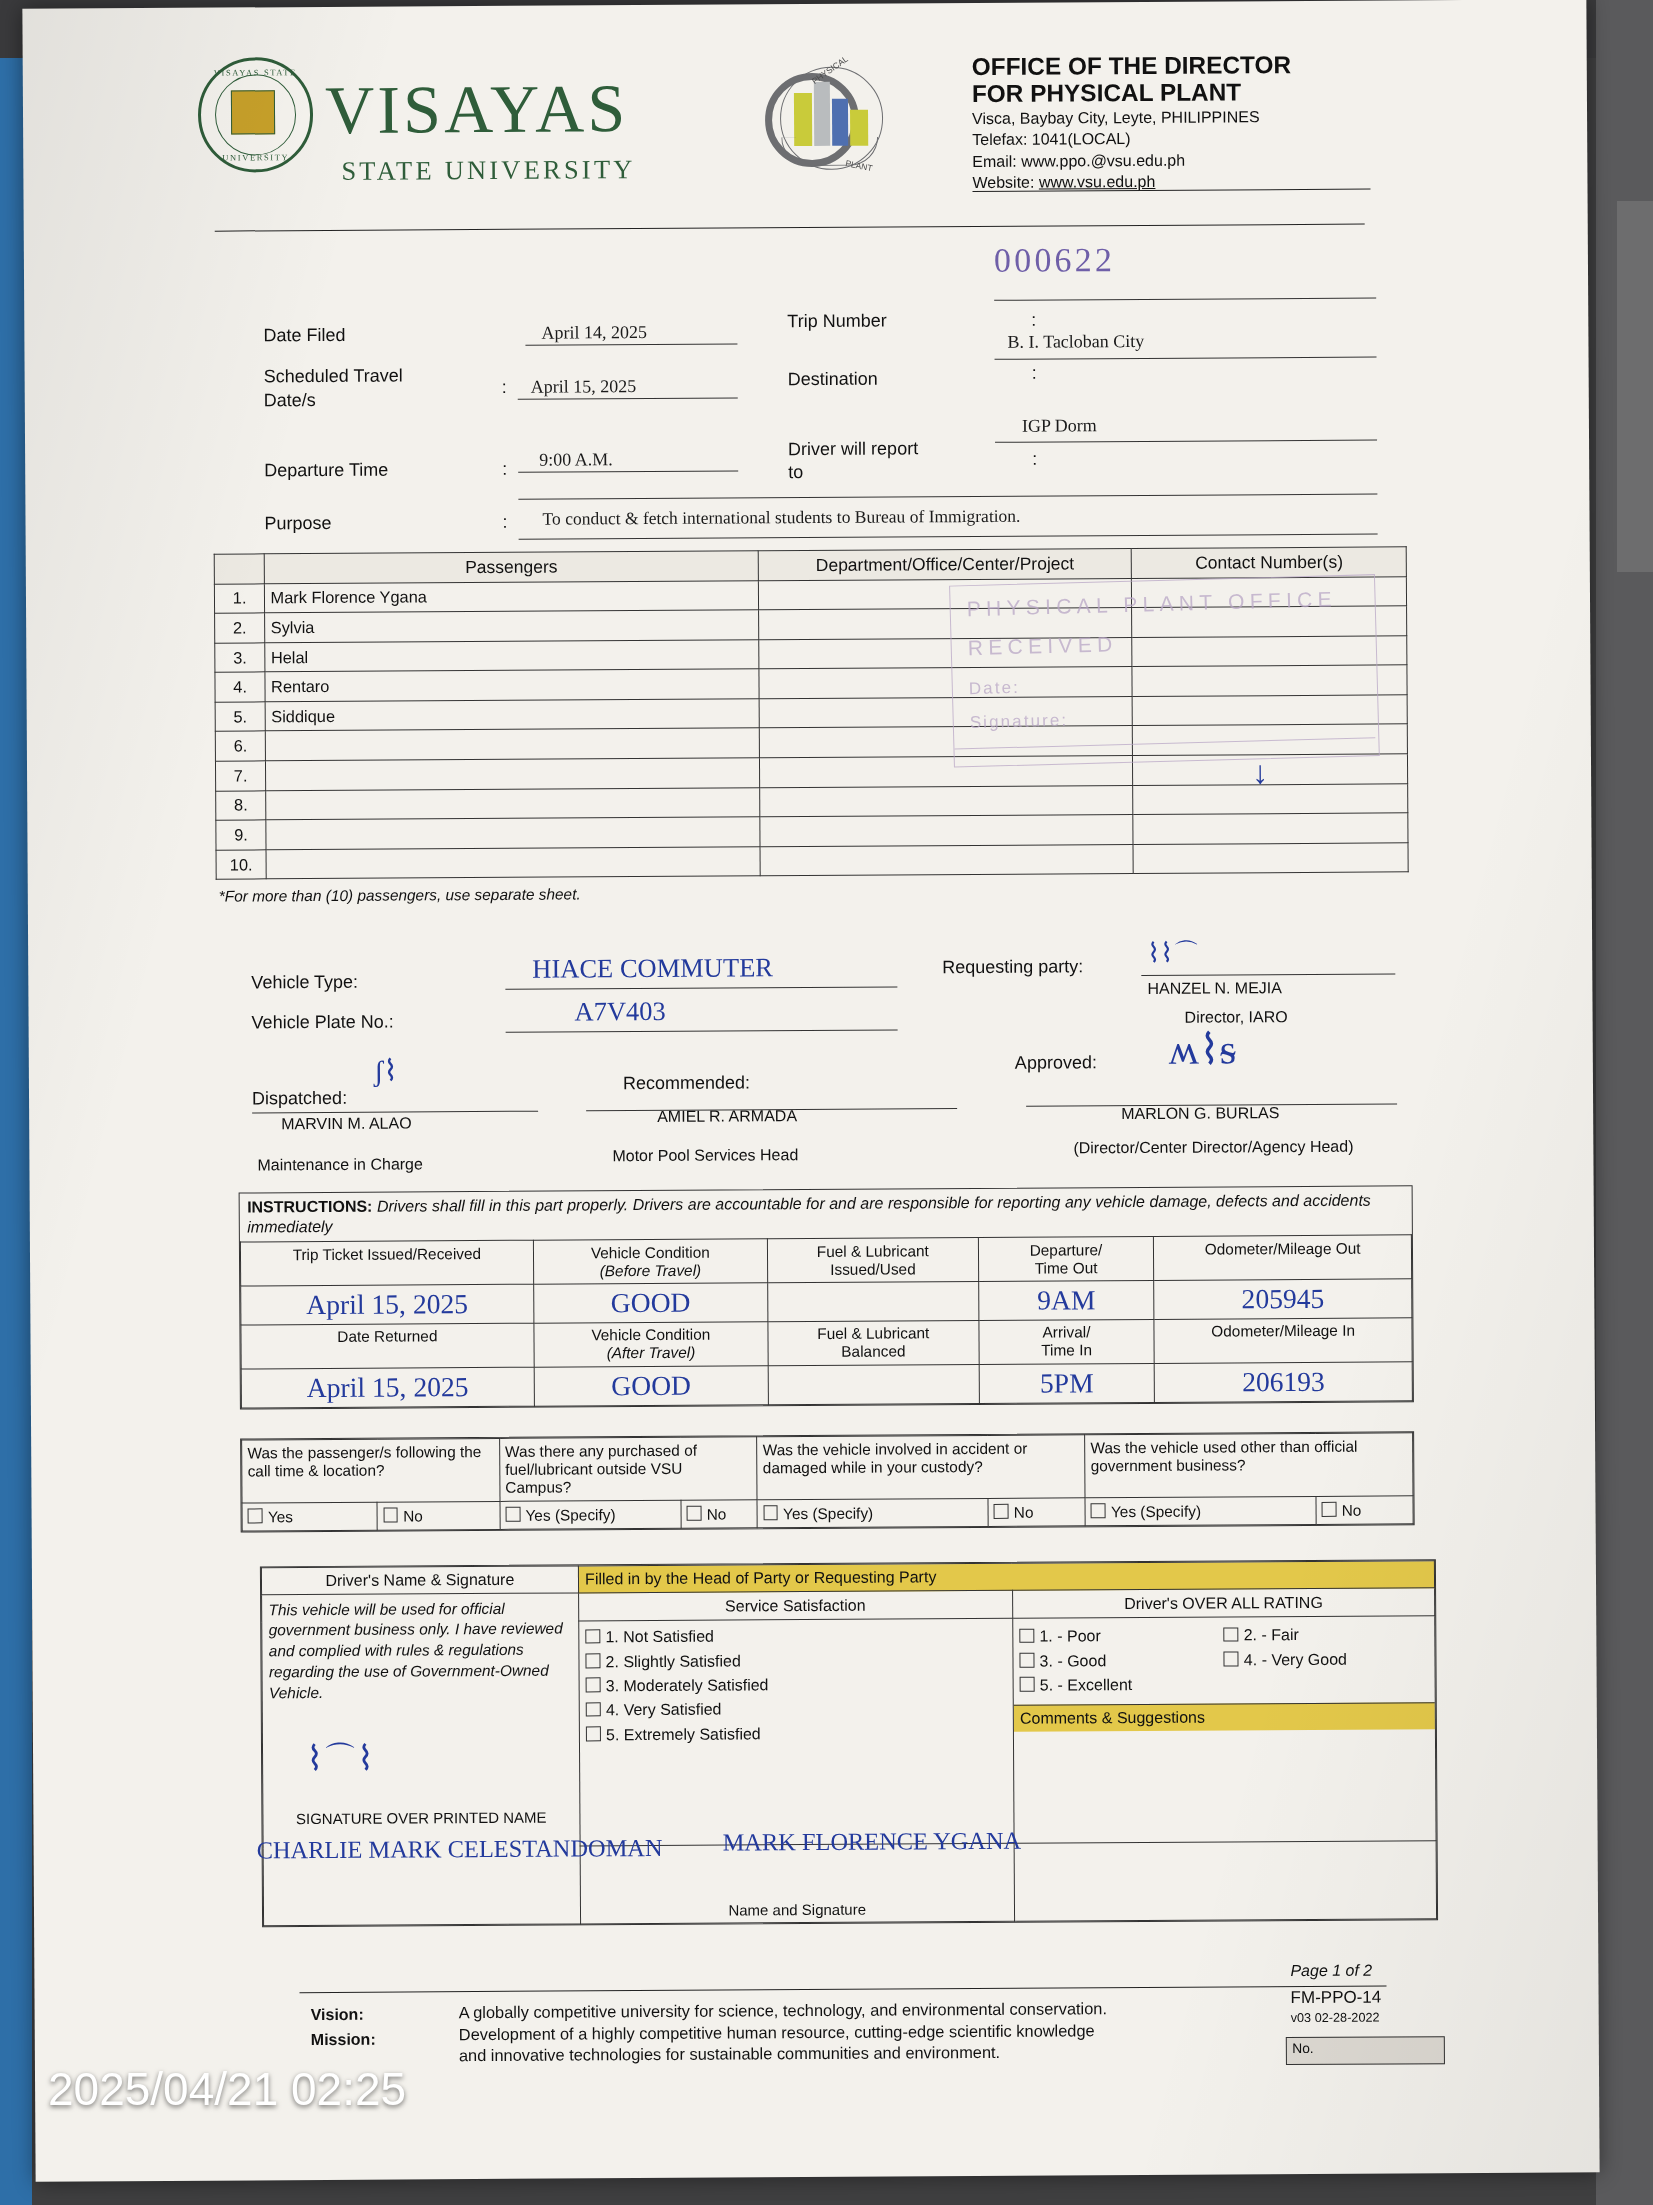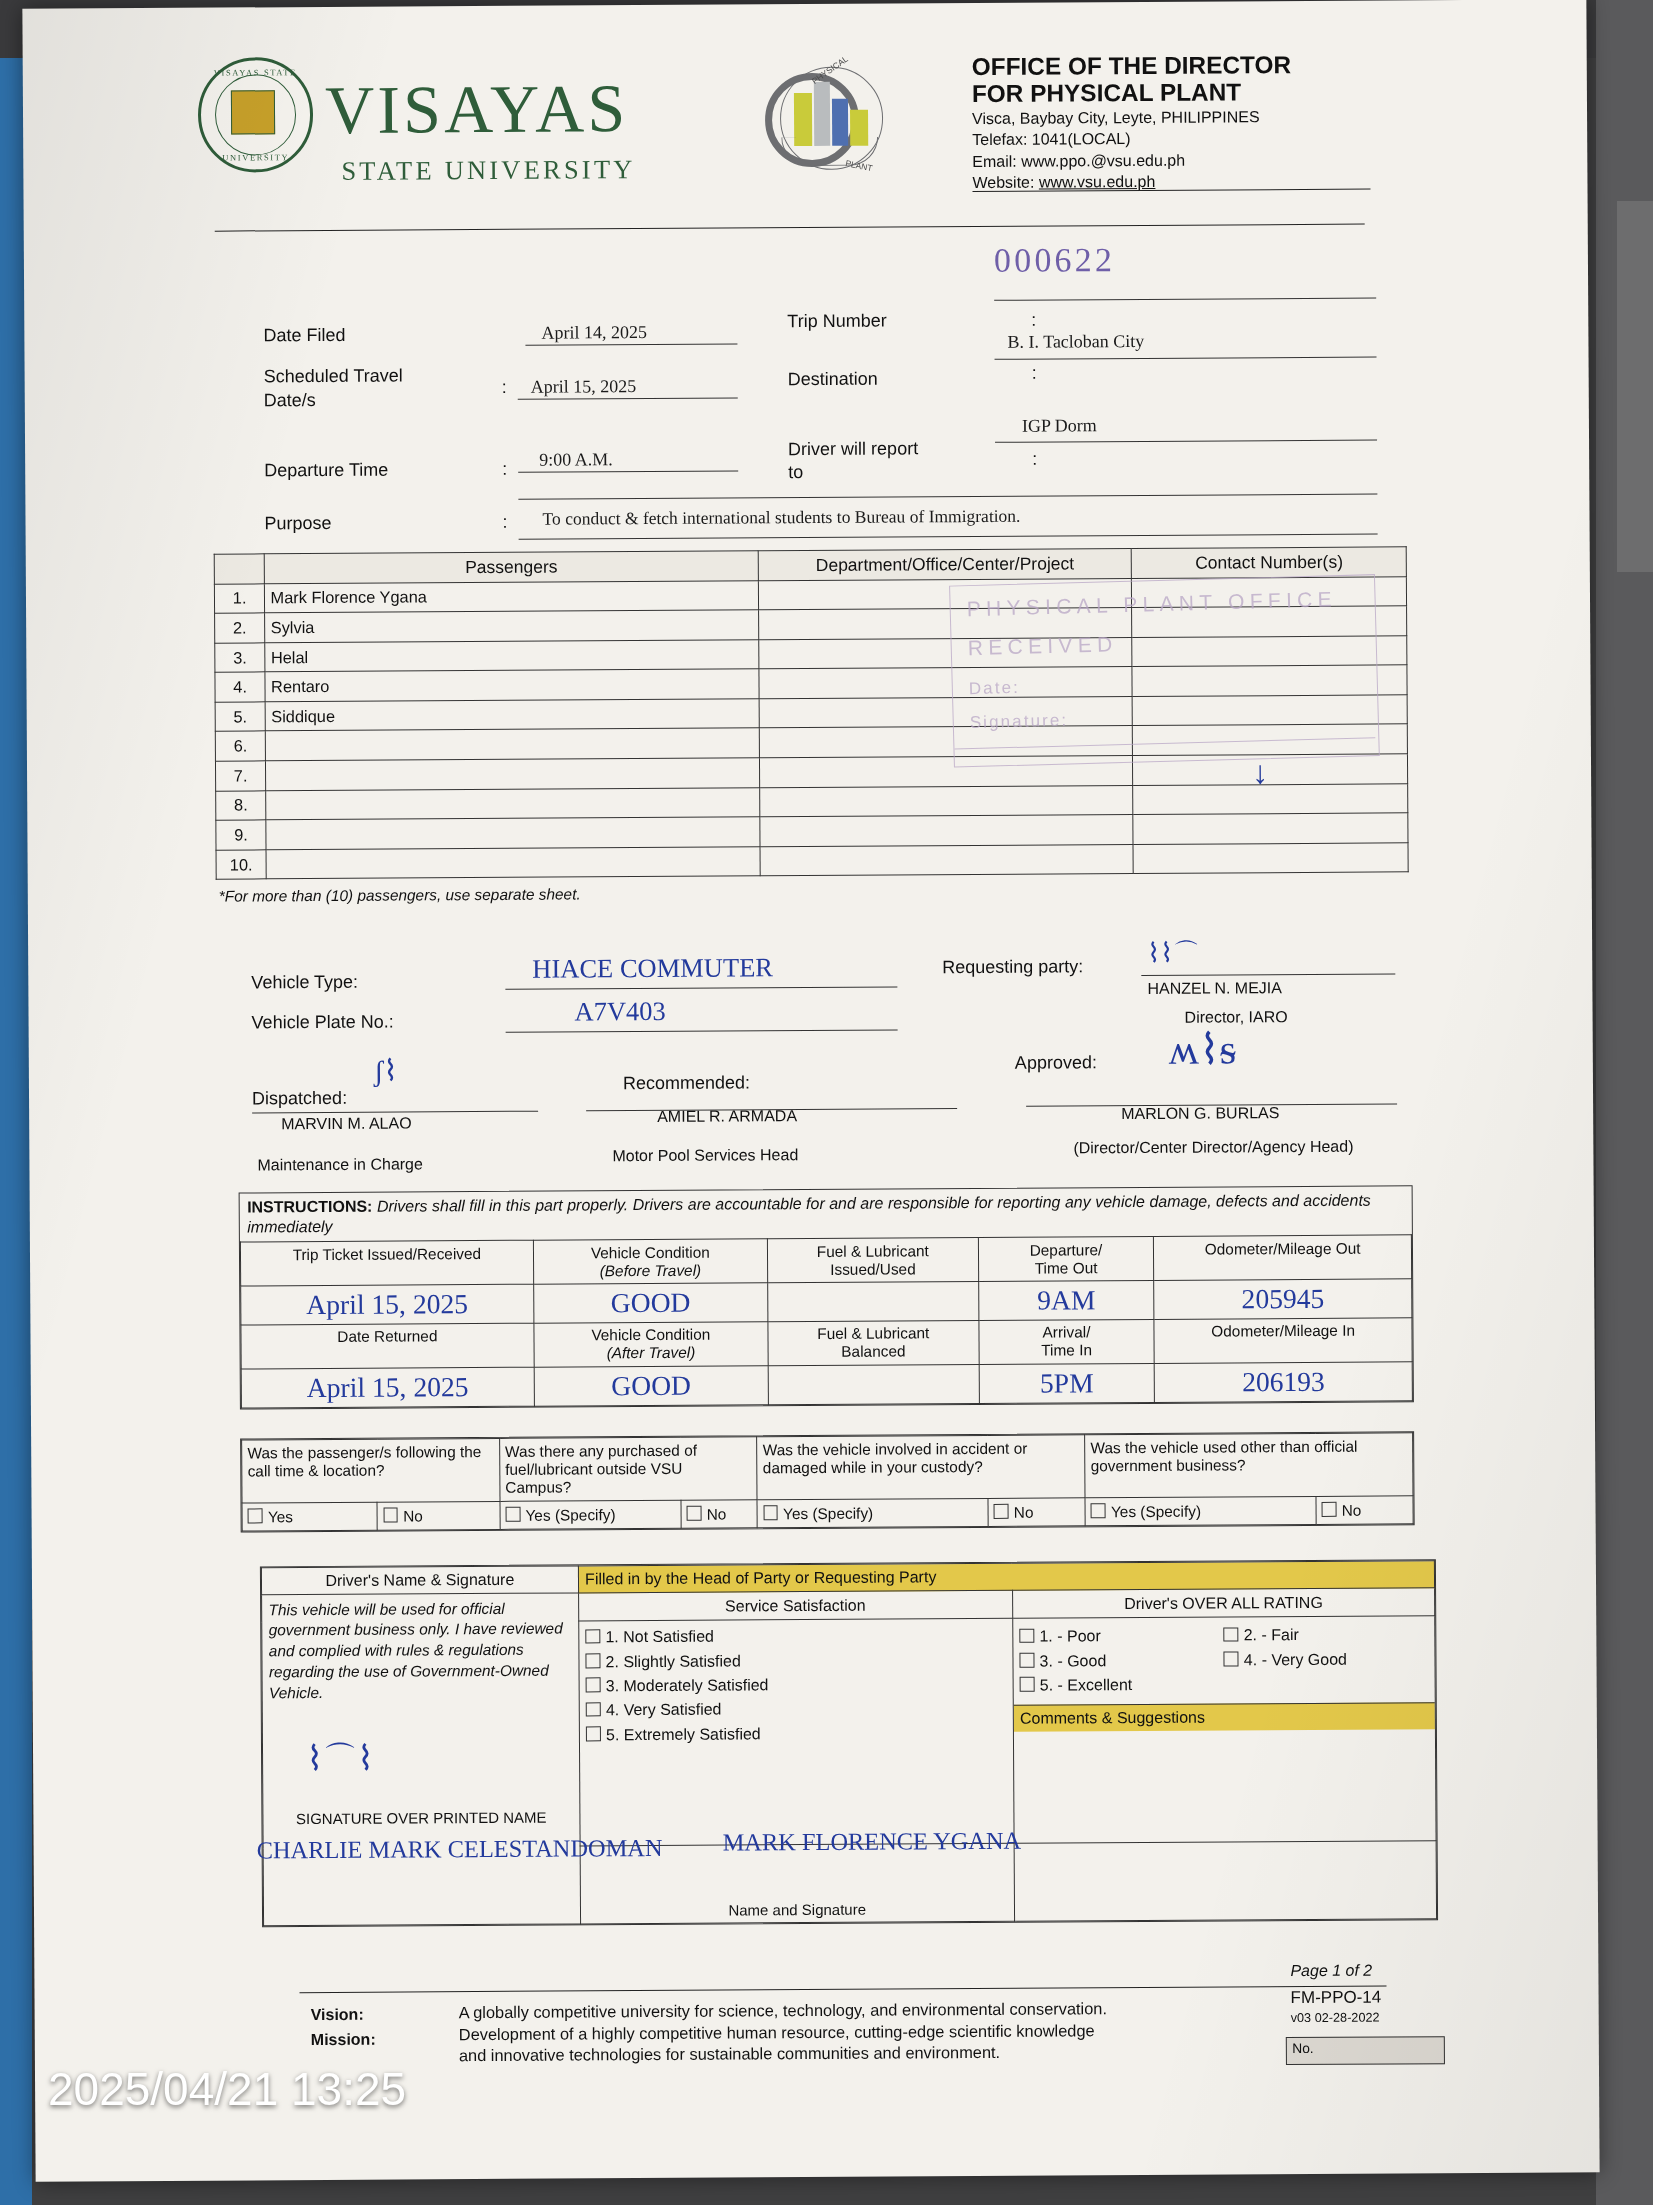--- a/index.html
+++ b/index.html
@@ -493,14 +493,14 @@
   </div>
   <div class="page1">Page 1 of 2</div>
   <div class="fmcode">FM-PPO-14</div>
   <div class="fmver">v03 02-28-2022</div>
   <div class="nobox">No.</div>
 
 </div>
 <div class="paper-shade"></div>
 </div>
 
-<div class="ts">2025/04/21 13:25</div>
+<div class="ts">2025/04/21 02:25</div>
 
 
 </body></html>

